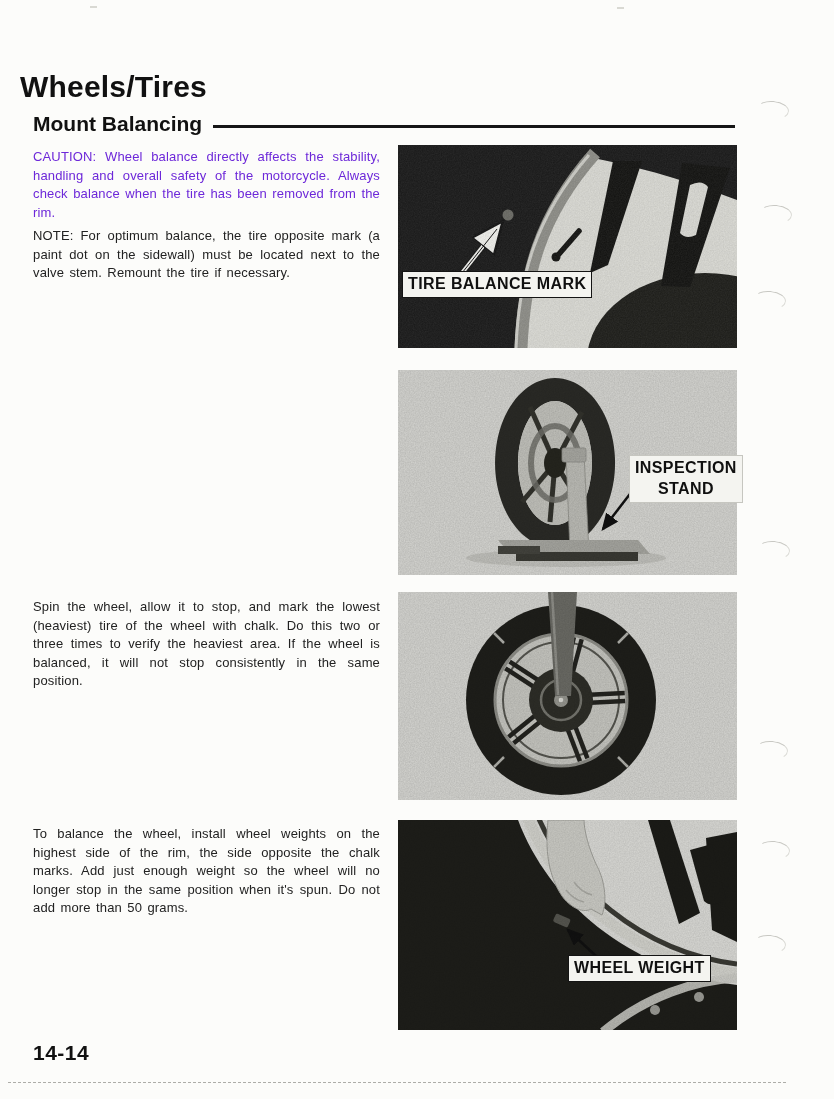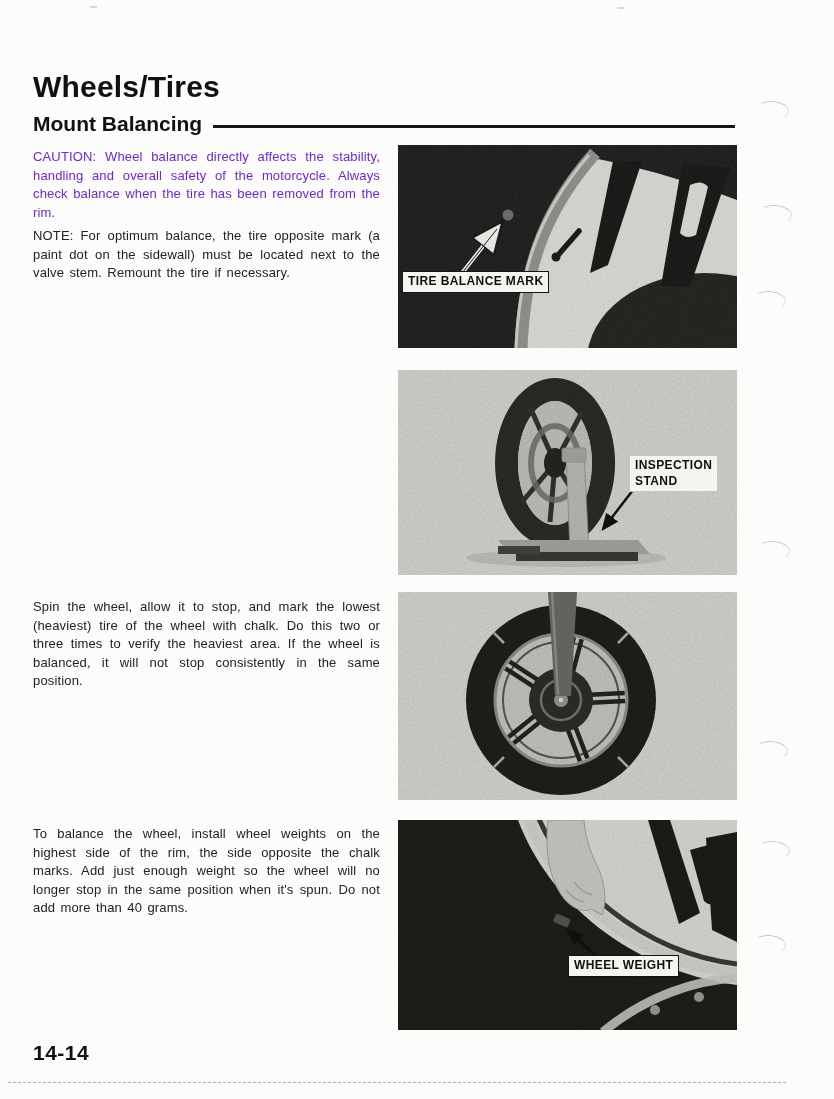--- a/index.html
+++ b/index.html
@@ -14,22 +14,23 @@
   .rule{background:#161616;height:3px;}
   .body-text{
     width:347px;font-size:13px;line-height:18.5px;text-align:justify;
     word-spacing:1.6px;letter-spacing:.15px;color:#222;
   }
   .bold{font-weight:normal;color:#6d28d9;}
   .photo{position:absolute;margin:0;padding:0;}
   .photo svg{display:block;}
   .photo-label{
     position:absolute;background:#f4f4f0;color:#101010;font-weight:bold;
-    font-size:12px;letter-spacing:.4px;padding:2px 5px;white-space:nowrap;
+    font-size:16px;letter-spacing:.4px;padding:2px 5px;white-space:nowrap;
     line-height:1.3;
+    text-align:center;
   }
   .label-border{border:1.5px solid #141414;}
   .label-soft{border:1px solid #c6c6c0;}
   .page-number{font-size:21px;font-weight:bold;letter-spacing:.5px;color:#111;}
   .scan-line{
     width:778px;border-top:1px dashed #9a9a94;opacity:.8;height:0;
   }
   .arc{
     width:30px;height:16px;border:1px solid transparent;
     border-top-color:#bcbcb6;border-right-color:#d2d2cc;
@@ -38,28 +39,28 @@
   .speck{background:#cfcfc9;height:2px;width:7px;opacity:.8;}
 </style>
 </head>
 <body>
 
 <div class="page">
 
   <div class="abs speck" style="left:90px;top:6px;"></div>
   <div class="abs speck" style="left:617px;top:7px;"></div>
 
-  <div class="abs h1" style="left:33px;top:70px;">Wheels/Tires</div>
+  <div class="abs h1" style="left:20px;top:70px;">Wheels/Tires</div>
   <div class="abs h2" style="left:33px;top:112px;">Mount Balancing</div>
   <div class="abs rule" style="left:213px;top:125px;width:522px;"></div>
 
   <div class="abs body-text bold" style="left:33px;top:148px;">CAUTION: Wheel balance directly affects the stability, handling and overall safety of the motorcycle. Always check balance when the tire has been removed from the rim.</div>
   <div class="abs body-text" style="left:33px;top:227px;">NOTE: For optimum balance, the tire opposite mark (a paint dot on the sidewall) must be located next to the valve stem. Remount the tire if necessary.</div>
   <div class="abs body-text" style="left:33px;top:598px;">Spin the wheel, allow it to stop, and mark the lowest (heaviest) tire of the wheel with chalk. Do this two or three times to verify the heaviest area. If the wheel is balanced, it will not stop consistently in the same position.</div>
-  <div class="abs body-text" style="left:33px;top:825px;">To balance the wheel, install wheel weights on the highest side of the rim, the side opposite the chalk marks. Add just enough weight so the wheel will no longer stop in the same position when it's spun. Do not add more than 40 grams.</div>
+  <div class="abs body-text" style="left:33px;top:825px;">To balance the wheel, install wheel weights on the highest side of the rim, the side opposite the chalk marks. Add just enough weight so the wheel will no longer stop in the same position when it's spun. Do not add more than 50 grams.</div>
 
   <figure class="photo" style="left:398px;top:145px;width:339px;height:203px;">
     <svg width="339" height="203" viewBox="0 0 339 203">
       <defs>
         <filter id="gw1" x="0" y="0" width="100%" height="100%">
           <feTurbulence type="fractalNoise" baseFrequency="0.85" numOctaves="2" stitchTiles="stitch"></feTurbulence>
           <feColorMatrix type="matrix" values="0 0 0 0 1  0 0 0 0 1  0 0 0 0 1  0 0 0 0.9 0"></feColorMatrix>
         </filter>
         <filter id="gb1" x="0" y="0" width="100%" height="100%">
           <feTurbulence type="fractalNoise" baseFrequency="0.8" numOctaves="2" stitchTiles="stitch"></feTurbulence>

